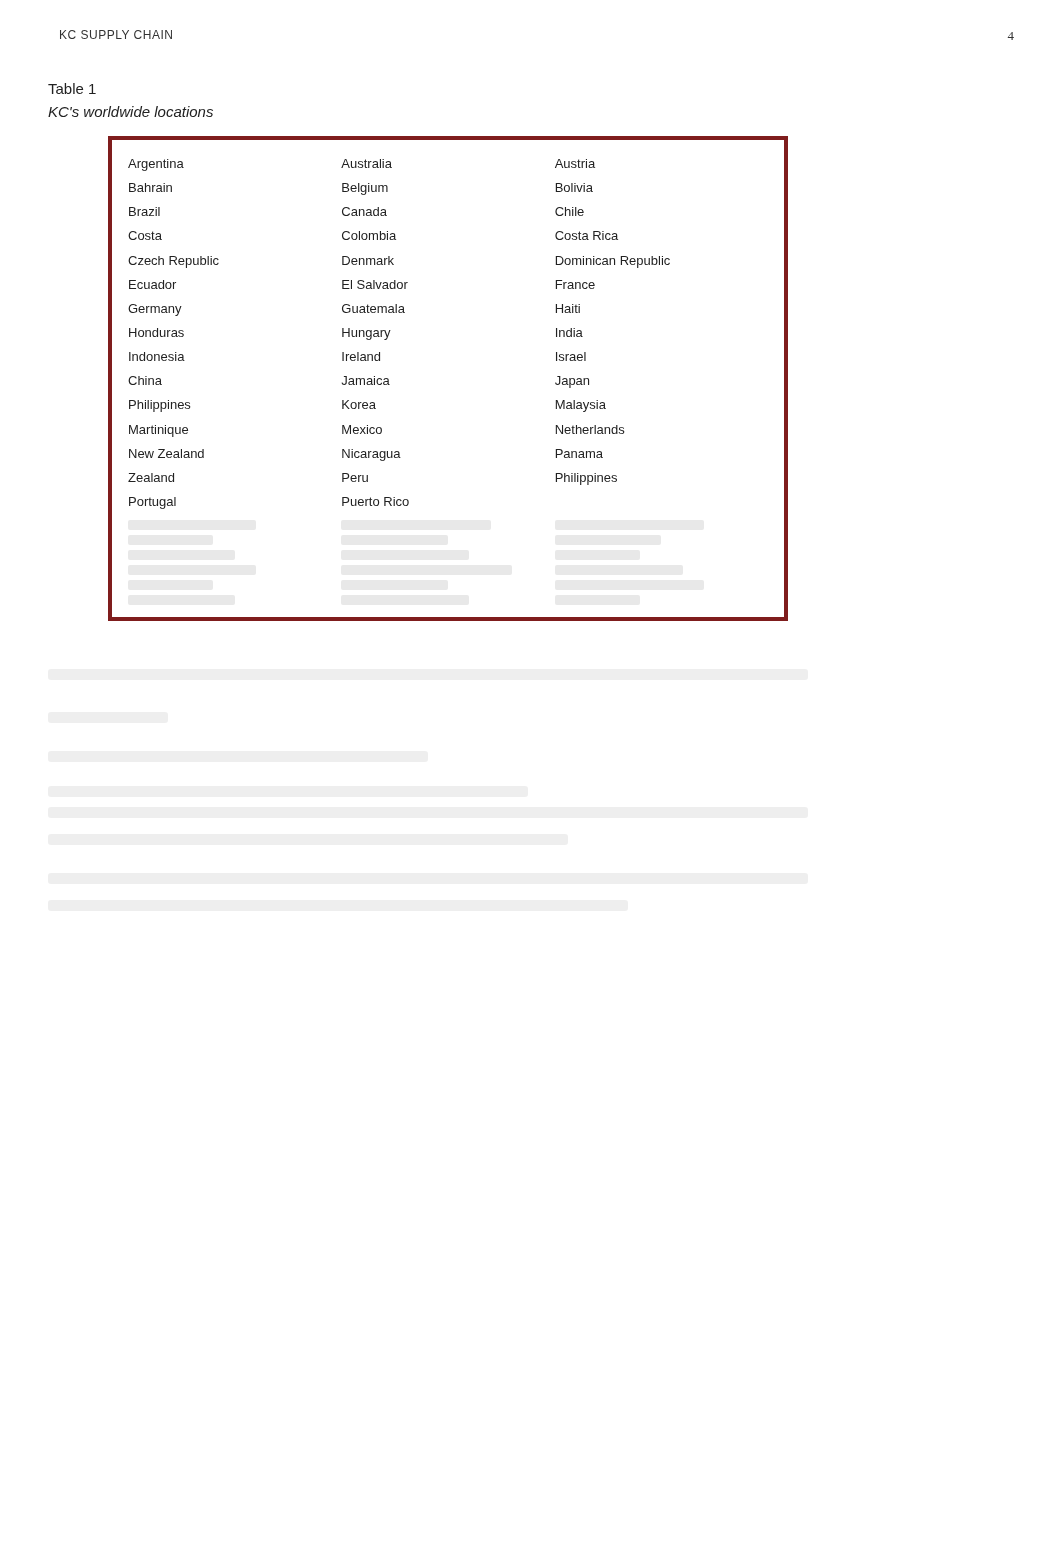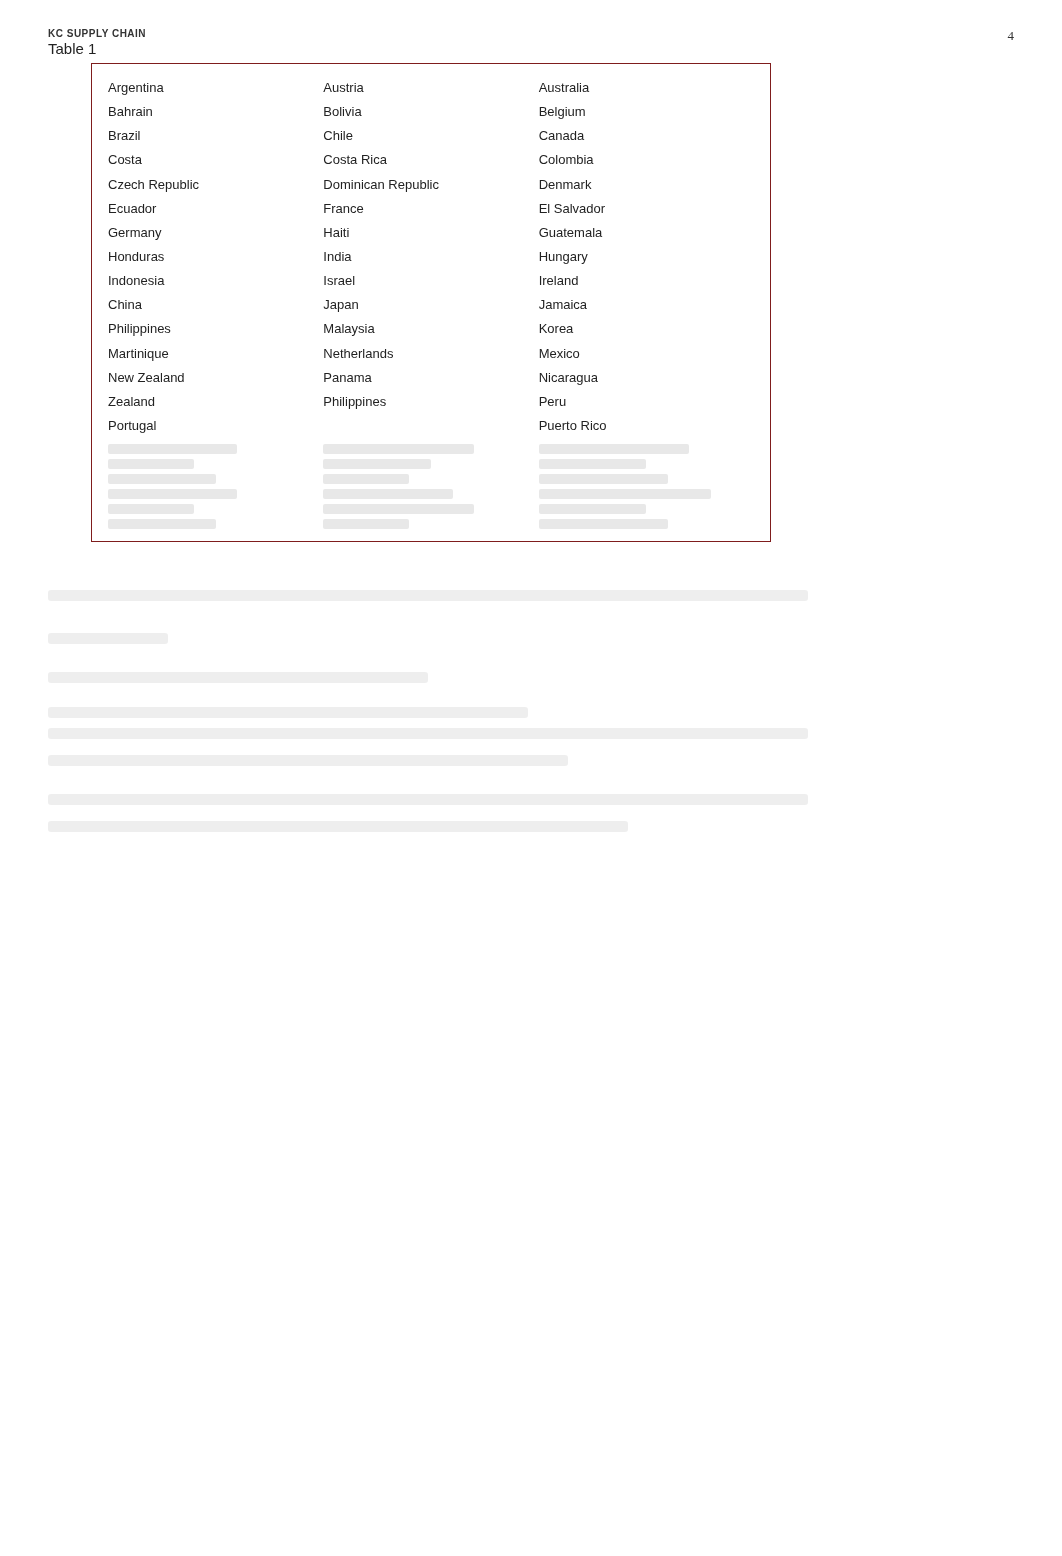--- a/index.html
+++ b/index.html
@@ -22,52 +22,51 @@
       position: absolute;
       top: 28px;
       right: 48px;
       font-size: 13px;
       color: #333;
     }
 
     .header-label {
       position: absolute;
       top: 28px;
-      left: 48px;
-      font-size: 10px;
+      left: 59px;
+      font-size: 12px;
       color: #333;
       letter-spacing: 0.5px;
       font-family: Arial, sans-serif;
-      font-weight: bold;
     }
 
     .content {
-      padding: 40px 48px 48px 48px;
+      padding: 80px 48px 48px 48px;
     }
 
     .table-title {
       font-size: 15px;
       font-weight: normal;
       margin-bottom: 6px;
       font-family: Arial, sans-serif;
       color: #222;
     }
 
     .table-subtitle {
       font-size: 15px;
       font-style: italic;
       margin-bottom: 16px;
       font-family: Arial, sans-serif;
       color: #222;
     }
 
     .location-table {
-      border: 1px solid #7f1d1d;
+      border: 4px solid #7f1d1d;
       width: 680px;
-      margin-left: 43px;
+      margin-left: 60px;
       padding: 12px 16px;
     }
 
     .table-grid {
       display: grid;
       grid-template-columns: 1fr 1fr 1fr;
       gap: 0;
     }
 
     .col-item {
@@ -121,20 +120,21 @@
     .bc-line.w70 { width: 70%; }
   </style>
 </head>
 <body>
 
 <span class="page-number">4</span>
 <span class="header-label">KC SUPPLY CHAIN</span>
 
 <div class="content">
   <div class="table-title">Table 1</div>
+  <div class="table-subtitle">KC's worldwide locations</div>
 
   <div class="location-table">
     <div class="table-grid">
 
       <div class="table-col">
         <div class="col-item">Argentina</div>
         <div class="col-item">Bahrain</div>
         <div class="col-item">Brazil</div>
         <div class="col-item">Costa</div>
         <div class="col-item">Czech Republic</div>
@@ -153,20 +153,47 @@
           <div class="bc-line w60" style="height:10px;"></div>
           <div class="bc-line w40" style="height:10px;"></div>
           <div class="bc-line w50" style="height:10px;"></div>
           <div class="bc-line w60" style="height:10px;"></div>
           <div class="bc-line w40" style="height:10px;"></div>
           <div class="bc-line w50" style="height:10px;"></div>
         </div>
       </div>
 
       <div class="table-col">
+        <div class="col-item">Australia</div>
+        <div class="col-item">Belgium</div>
+        <div class="col-item">Canada</div>
+        <div class="col-item">Colombia</div>
+        <div class="col-item">Denmark</div>
+        <div class="col-item">El Salvador</div>
+        <div class="col-item">Guatemala</div>
+        <div class="col-item">Hungary</div>
+        <div class="col-item">Ireland</div>
+        <div class="col-item">Jamaica</div>
+        <div class="col-item">Korea</div>
+        <div class="col-item">Mexico</div>
+        <div class="col-item">Nicaragua</div>
+        <div class="col-item">Peru</div>
+        <div class="col-item">Puerto Rico</div>
+
+        <div style="margin-top:6px; display:flex; flex-direction:column; gap:5px;">
+          <div class="bc-line w70" style="height:10px;"></div>
+          <div class="bc-line w50" style="height:10px;"></div>
+          <div class="bc-line w60" style="height:10px;"></div>
+          <div class="bc-line w80" style="height:10px;"></div>
+          <div class="bc-line w50" style="height:10px;"></div>
+          <div class="bc-line w60" style="height:10px;"></div>
+        </div>
+      </div>
+
+      <div class="table-col">
         <div class="col-item">Austria</div>
         <div class="col-item">Bolivia</div>
         <div class="col-item">Chile</div>
         <div class="col-item">Costa Rica</div>
         <div class="col-item">Dominican Republic</div>
         <div class="col-item">France</div>
         <div class="col-item">Haiti</div>
         <div class="col-item">India</div>
         <div class="col-item">Israel</div>
         <div class="col-item">Japan</div>
@@ -178,47 +205,20 @@
 
         <div style="margin-top:6px; display:flex; flex-direction:column; gap:5px;">
           <div class="bc-line w70" style="height:10px;"></div>
           <div class="bc-line w50" style="height:10px;"></div>
           <div class="bc-line w40" style="height:10px;"></div>
           <div class="bc-line w60" style="height:10px;"></div>
           <div class="bc-line w70" style="height:10px;"></div>
           <div class="bc-line w40" style="height:10px;"></div>
         </div>
       </div>
-
-      <div class="table-col">
-        <div class="col-item">Australia</div>
-        <div class="col-item">Belgium</div>
-        <div class="col-item">Canada</div>
-        <div class="col-item">Colombia</div>
-        <div class="col-item">Denmark</div>
-        <div class="col-item">El Salvador</div>
-        <div class="col-item">Guatemala</div>
-        <div class="col-item">Hungary</div>
-        <div class="col-item">Ireland</div>
-        <div class="col-item">Jamaica</div>
-        <div class="col-item">Korea</div>
-        <div class="col-item">Mexico</div>
-        <div class="col-item">Nicaragua</div>
-        <div class="col-item">Peru</div>
-        <div class="col-item">Puerto Rico</div>
-
-        <div style="margin-top:6px; display:flex; flex-direction:column; gap:5px;">
-          <div class="bc-line w70" style="height:10px;"></div>
-          <div class="bc-line w50" style="height:10px;"></div>
-          <div class="bc-line w60" style="height:10px;"></div>
-          <div class="bc-line w80" style="height:10px;"></div>
-          <div class="bc-line w50" style="height:10px;"></div>
-          <div class="bc-line w60" style="height:10px;"></div>
-        </div>
-      </div>
     </div>
   </div>
 
   <div class="blurred-section">
 
     <div class="blurred-para" style="margin-bottom: 22px;">
       <div class="blurred-line" style="width: 760px; height: 11px;"></div>
     </div>
 
     <div class="blurred-para">

